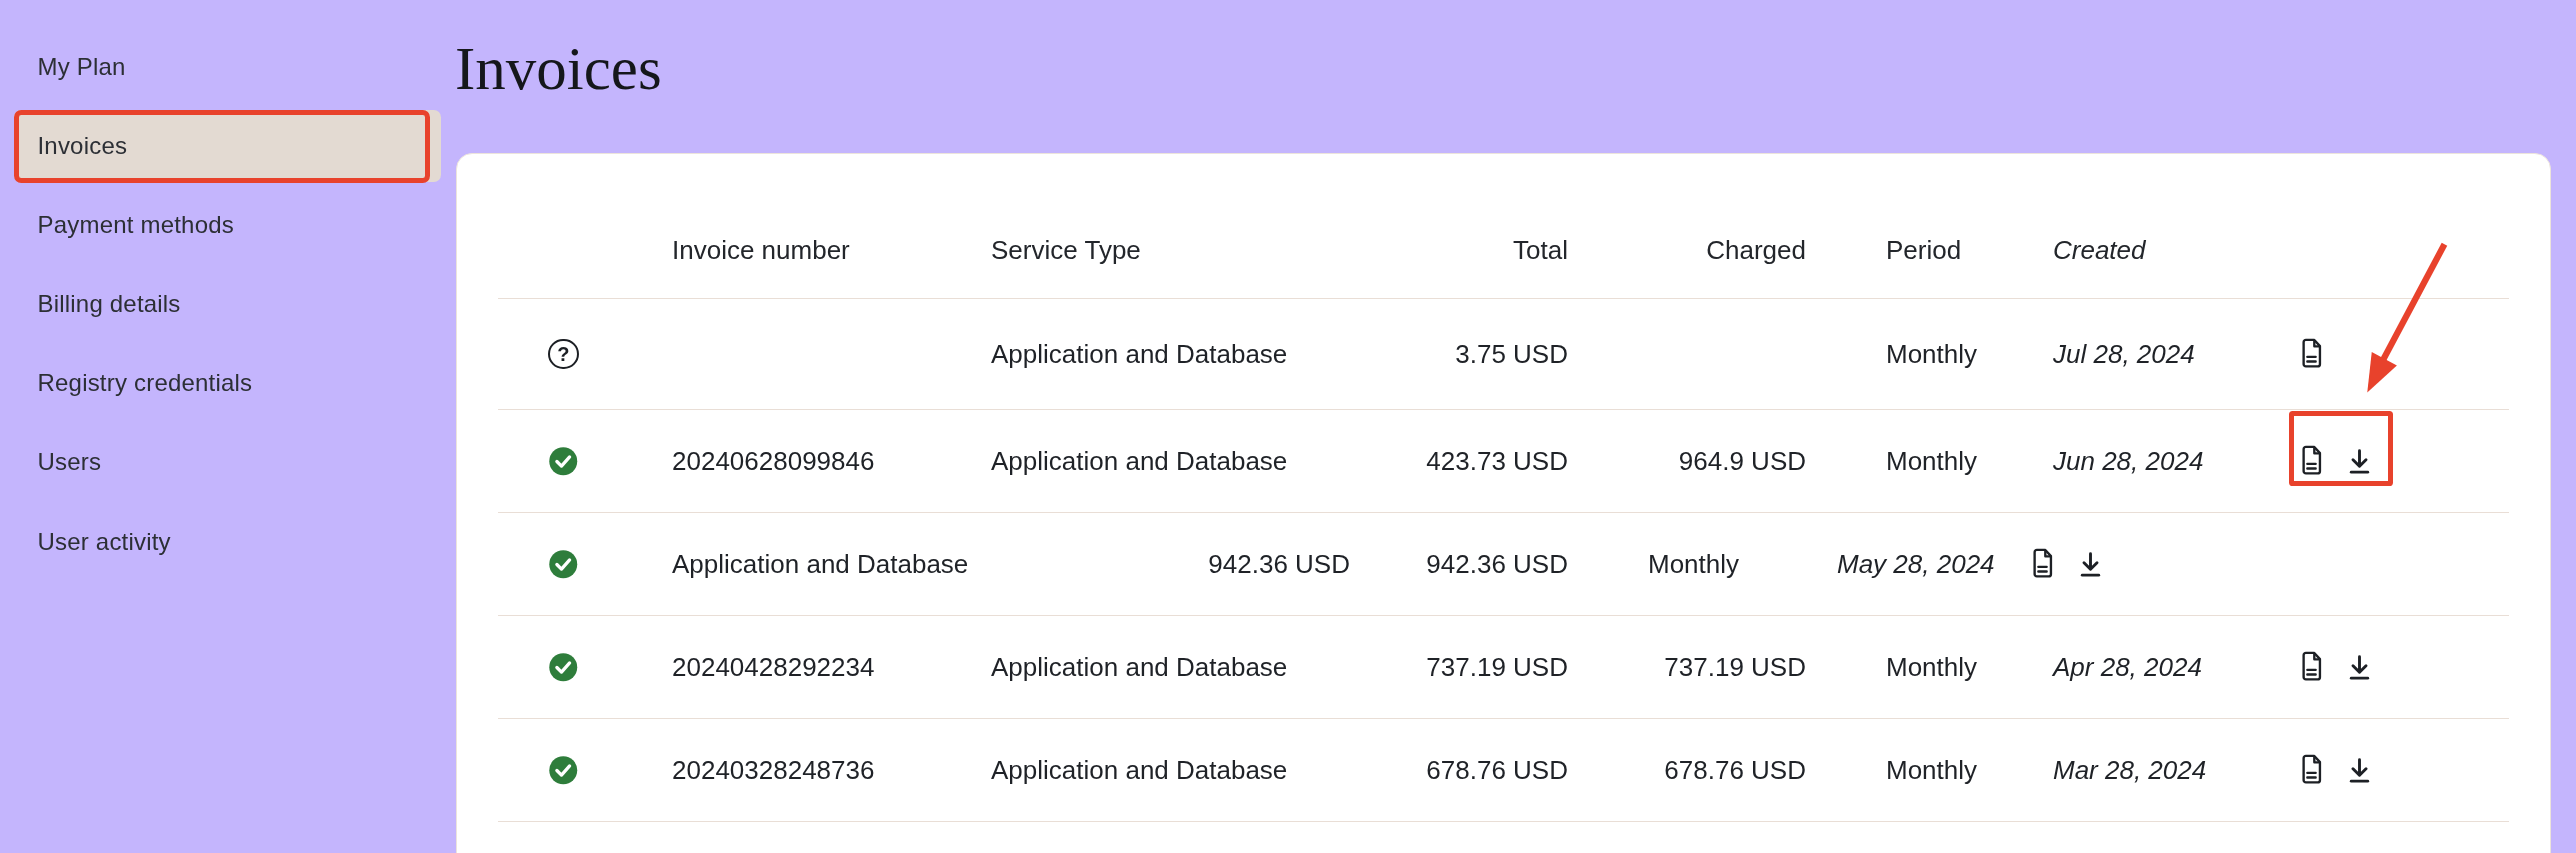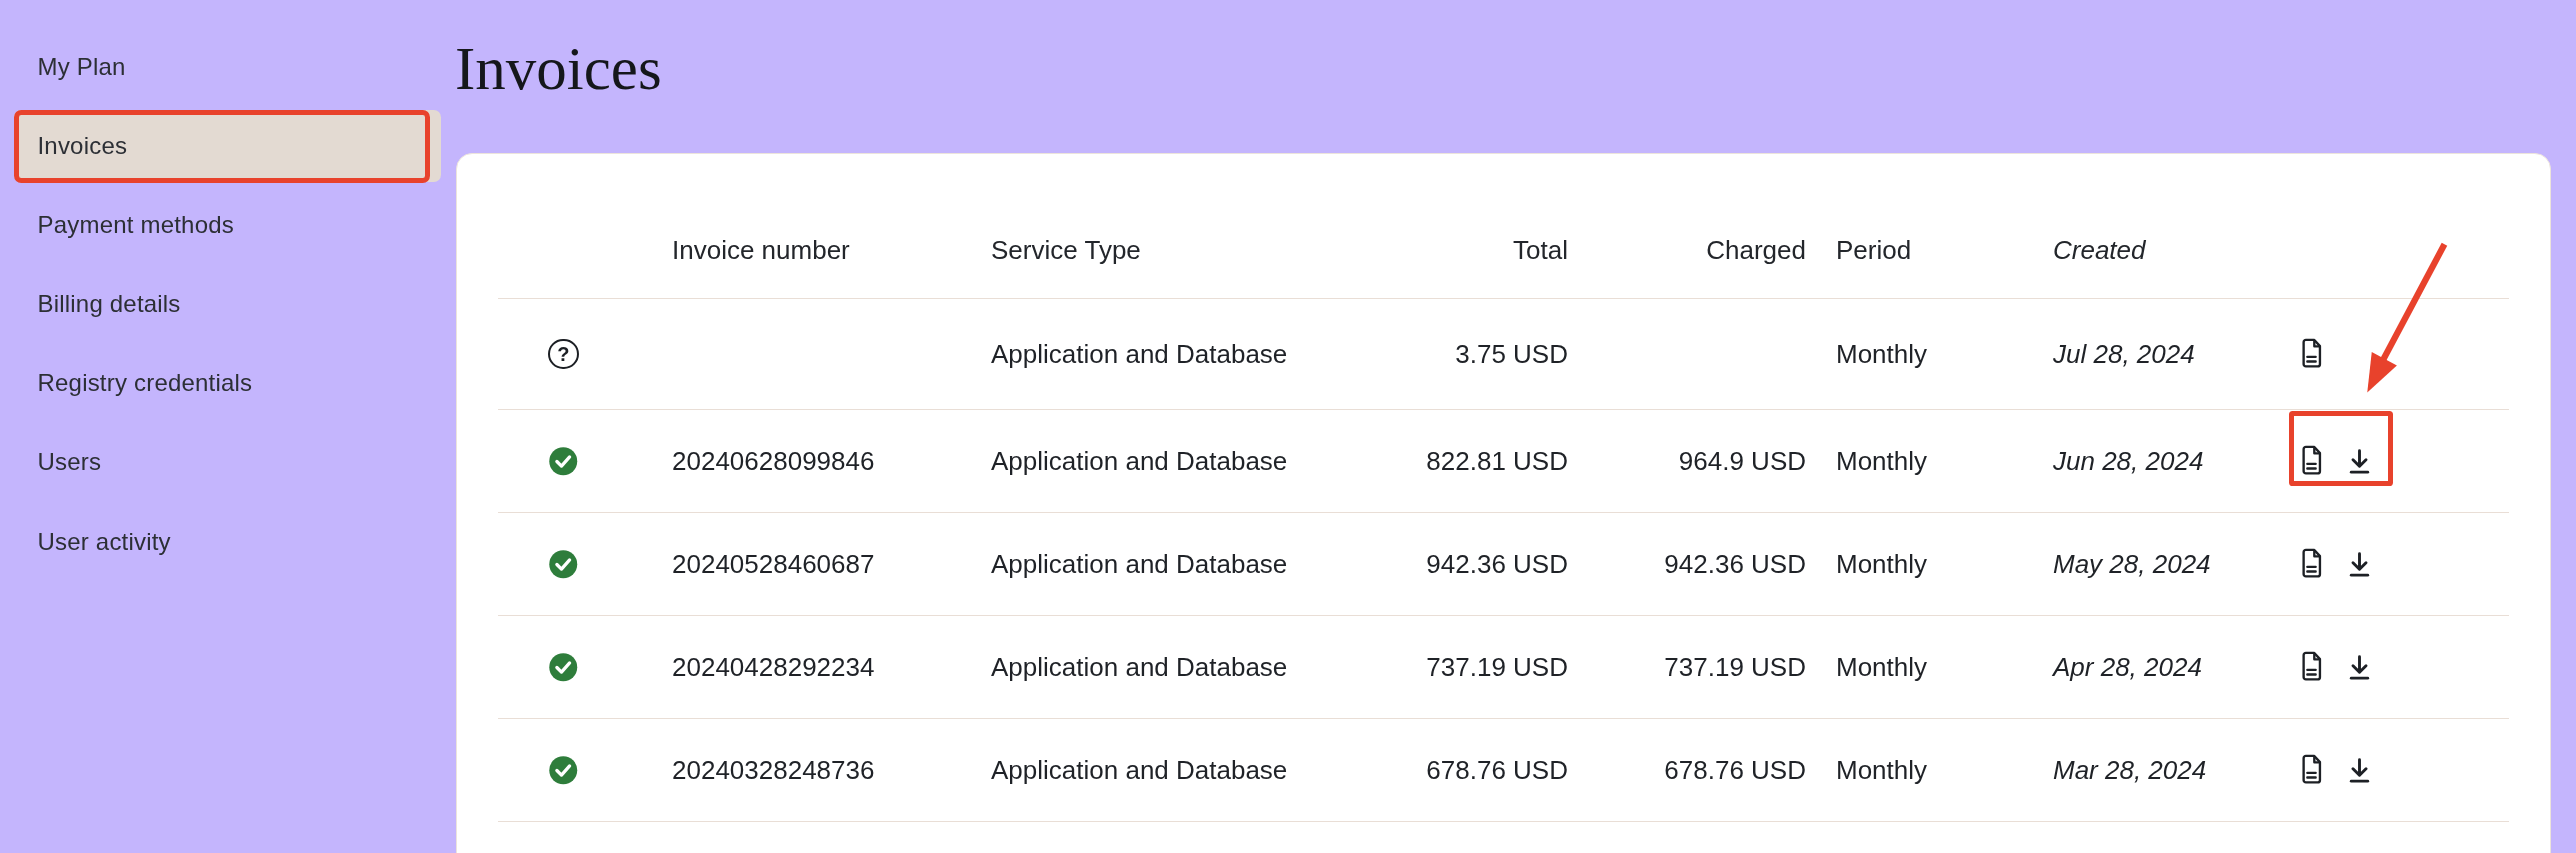--- a/index.html
+++ b/index.html
@@ -31,21 +31,21 @@
     display:grid;margin:0 41px;
     grid-template-columns:174px 319px 359px 218px 238px 216px 269px 216px;
     font-size:26px;color:#1f2227;
   }
   .thead{height:133px;align-items:end;padding-bottom:32px;box-sizing:border-box;color:#23262b;margin-top:11px;}
   .trow{height:102px;align-items:center;border-top:1.8px solid #e9ded6;}
   .trow.first{height:110px;}
   .cell{overflow:hidden;white-space:nowrap;}
   .c-status{padding-left:50px;}
   .c-right{text-align:right;}
-  .c-period{padding-left:30px;box-sizing:border-box;}
+  .c-period{padding-left:80px;box-sizing:border-box;}
   .c-created{padding-left:31px;box-sizing:border-box;font-style:italic;}
   .c-actions{display:flex;align-items:center;gap:20px;padding-left:7.2px;box-sizing:border-box;}
   
   .q-icon{
     width:30.5px;height:30.5px;border:2.7px solid #1c1f24;border-radius:50%;
     display:flex;align-items:center;justify-content:center;
     font-size:20px;font-weight:700;color:#1c1f24;box-sizing:border-box;cursor:pointer;
   }
   .ok-icon{width:30.5px;height:30.5px;display:block;}
   .act-icon{display:block;cursor:pointer;}
@@ -120,21 +120,21 @@
         </div>
         <div class="grid-row trow">
           <div class="cell c-status">
             <svg viewBox="0 0 24 24" class="ok-icon">
               <circle cx="12" cy="12" r="11" fill="#2e7d3b"></circle>
               <path d="M7 12.2 L10.6 15.8 L17 8.6" fill="none" stroke="#fff" stroke-width="2.6" stroke-linecap="round" stroke-linejoin="round"></path>
             </svg>
           </div>
           <div class="cell">20240628099846</div>
           <div class="cell">Application and Database</div>
-          <div class="cell c-right">822.81 USD</div>
+          <div class="cell c-right">423.73 USD</div>
           <div class="cell c-right">964.9 USD</div>
           <div class="cell c-period">Monthly</div>
           <div class="cell c-created">Jun 28, 2024</div>
           <div class="cell c-actions">
             <svg viewBox="0 0 24 28" width="27" height="32" class="act-icon">
               <path d="M5 3.5 a2 2 0 0 1 2-2 h7.5 l5 5.5 v16 a2 2 0 0 1 -2 2 H7 a2 2 0 0 1 -2-2 z" fill="none" stroke="#1d2025" stroke-width="2.1" stroke-linejoin="round"></path>
               <path d="M14.5 1.8 v5.4 h5.2" fill="none" stroke="#1d2025" stroke-width="2.1" stroke-linejoin="round"></path>
               <path d="M8.3 16.5 h7.4 M8.3 20.7 h7.4" stroke="#1d2025" stroke-width="2.1" stroke-linecap="round"></path>
             </svg>
             <svg viewBox="0 0 24 24" width="29" height="29" class="act-icon">
@@ -143,21 +143,20 @@
             </svg>
           </div>
         </div>
         <div class="grid-row trow">
           <div class="cell c-status">
             <svg viewBox="0 0 24 24" class="ok-icon">
               <circle cx="12" cy="12" r="11" fill="#2e7d3b"></circle>
               <path d="M7 12.2 L10.6 15.8 L17 8.6" fill="none" stroke="#fff" stroke-width="2.6" stroke-linecap="round" stroke-linejoin="round"></path>
             </svg>
           </div>
-          <div class="cell">20240528460687</div>
           <div class="cell">Application and Database</div>
           <div class="cell c-right">942.36 USD</div>
           <div class="cell c-right">942.36 USD</div>
           <div class="cell c-period">Monthly</div>
           <div class="cell c-created">May 28, 2024</div>
           <div class="cell c-actions">
             <svg viewBox="0 0 24 28" width="27" height="32" class="act-icon">
               <path d="M5 3.5 a2 2 0 0 1 2-2 h7.5 l5 5.5 v16 a2 2 0 0 1 -2 2 H7 a2 2 0 0 1 -2-2 z" fill="none" stroke="#1d2025" stroke-width="2.1" stroke-linejoin="round"></path>
               <path d="M14.5 1.8 v5.4 h5.2" fill="none" stroke="#1d2025" stroke-width="2.1" stroke-linejoin="round"></path>
               <path d="M8.3 16.5 h7.4 M8.3 20.7 h7.4" stroke="#1d2025" stroke-width="2.1" stroke-linecap="round"></path>

